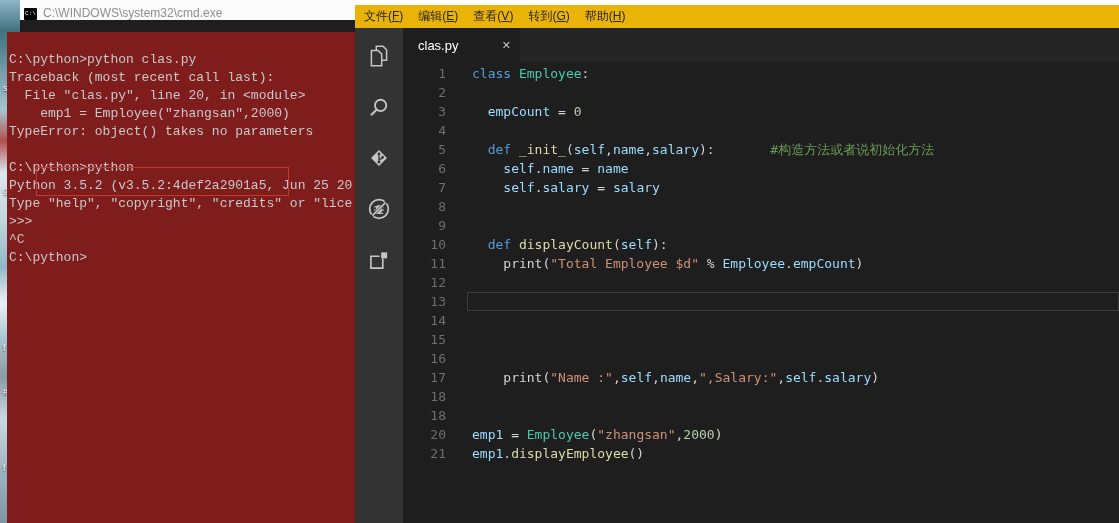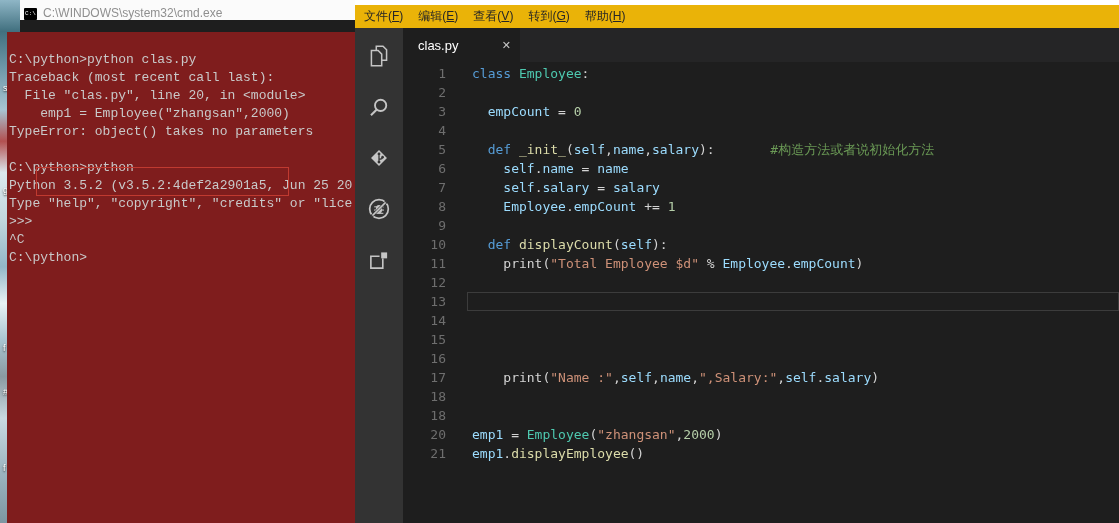--- a/index.html
+++ b/index.html
@@ -156,21 +156,21 @@
 
     <div class="code-area">
       <div id="code-lines">
           <div class="code-line"><span class="gutter">1</span><span class="code-text"><span class="tok-kw">class</span><span class="tok-pln"> </span><span class="tok-cls">Employee</span><span class="tok-pln">:</span></span></div>
           <div class="code-line"><span class="gutter">2</span><span class="code-text"></span></div>
           <div class="code-line"><span class="gutter">3</span><span class="code-text"><span class="tok-pln">  </span><span class="tok-var">empCount</span><span class="tok-pln"> = </span><span class="tok-num">0</span></span></div>
           <div class="code-line"><span class="gutter">4</span><span class="code-text"></span></div>
           <div class="code-line"><span class="gutter">5</span><span class="code-text"><span class="tok-pln">  </span><span class="tok-kw">def</span><span class="tok-pln"> </span><span class="tok-fn">_init_</span><span class="tok-pln">(</span><span class="tok-var">self</span><span class="tok-pln">,</span><span class="tok-var">name</span><span class="tok-pln">,</span><span class="tok-var">salary</span><span class="tok-pln">):  </span><span class="tok-cmt">#构造方法或者说初始化方法</span></span></div>
           <div class="code-line"><span class="gutter">6</span><span class="code-text"><span class="tok-pln">    </span><span class="tok-var">self</span><span class="tok-pln">.</span><span class="tok-var">name</span><span class="tok-pln"> = </span><span class="tok-var">name</span></span></div>
           <div class="code-line"><span class="gutter">7</span><span class="code-text"><span class="tok-pln">    </span><span class="tok-var">self</span><span class="tok-pln">.</span><span class="tok-var">salary</span><span class="tok-pln"> = </span><span class="tok-var">salary</span></span></div>
-          <div class="code-line"><span class="gutter">8</span><span class="code-text"><span class="tok-pln">    </span><span class="tok-var">Employee</span><span class="tok-pln">.</span><span class="tok-var">empCount</span><span class="tok-pln"> += </span><span class="tok-num">1</span></span></div>
+          <div class="code-line"><span class="gutter">8</span></div>
           <div class="code-line"><span class="gutter">9</span><span class="code-text"></span></div>
           <div class="code-line"><span class="gutter">10</span><span class="code-text"><span class="tok-pln">  </span><span class="tok-kw">def</span><span class="tok-pln"> </span><span class="tok-fn">displayCount</span><span class="tok-pln">(</span><span class="tok-var">self</span><span class="tok-pln">):</span></span></div>
           <div class="code-line"><span class="gutter">11</span><span class="code-text"><span class="tok-pln">    print(</span><span class="tok-str">"Total Employee $d"</span><span class="tok-pln"> % </span><span class="tok-var">Employee</span><span class="tok-pln">.</span><span class="tok-var">empCount</span><span class="tok-pln">)</span></span></div>
           <div class="code-line"><span class="gutter">12</span><span class="code-text"></span></div>
           <div class="code-line"><span class="gutter">13</span><span class="code-text"></span><div class="current-line-box"></div></div>
           <div class="code-line"><span class="gutter">14</span><span class="code-text"></span></div>
           <div class="code-line"><span class="gutter">15</span></div>
           <div class="code-line"><span class="gutter">16</span><span class="code-text"></span></div>
           <div class="code-line"><span class="gutter">17</span><span class="code-text"><span class="tok-pln">    print(</span><span class="tok-str">"Name :"</span><span class="tok-pln">,</span><span class="tok-var">self</span><span class="tok-pln">,</span><span class="tok-var">name</span><span class="tok-pln">,</span><span class="tok-str">",Salary:"</span><span class="tok-pln">,</span><span class="tok-var">self</span><span class="tok-pln">.</span><span class="tok-var">salary</span><span class="tok-pln">)</span></span></div>
           <div class="code-line"><span class="gutter">18</span><span class="code-text"></span></div>

